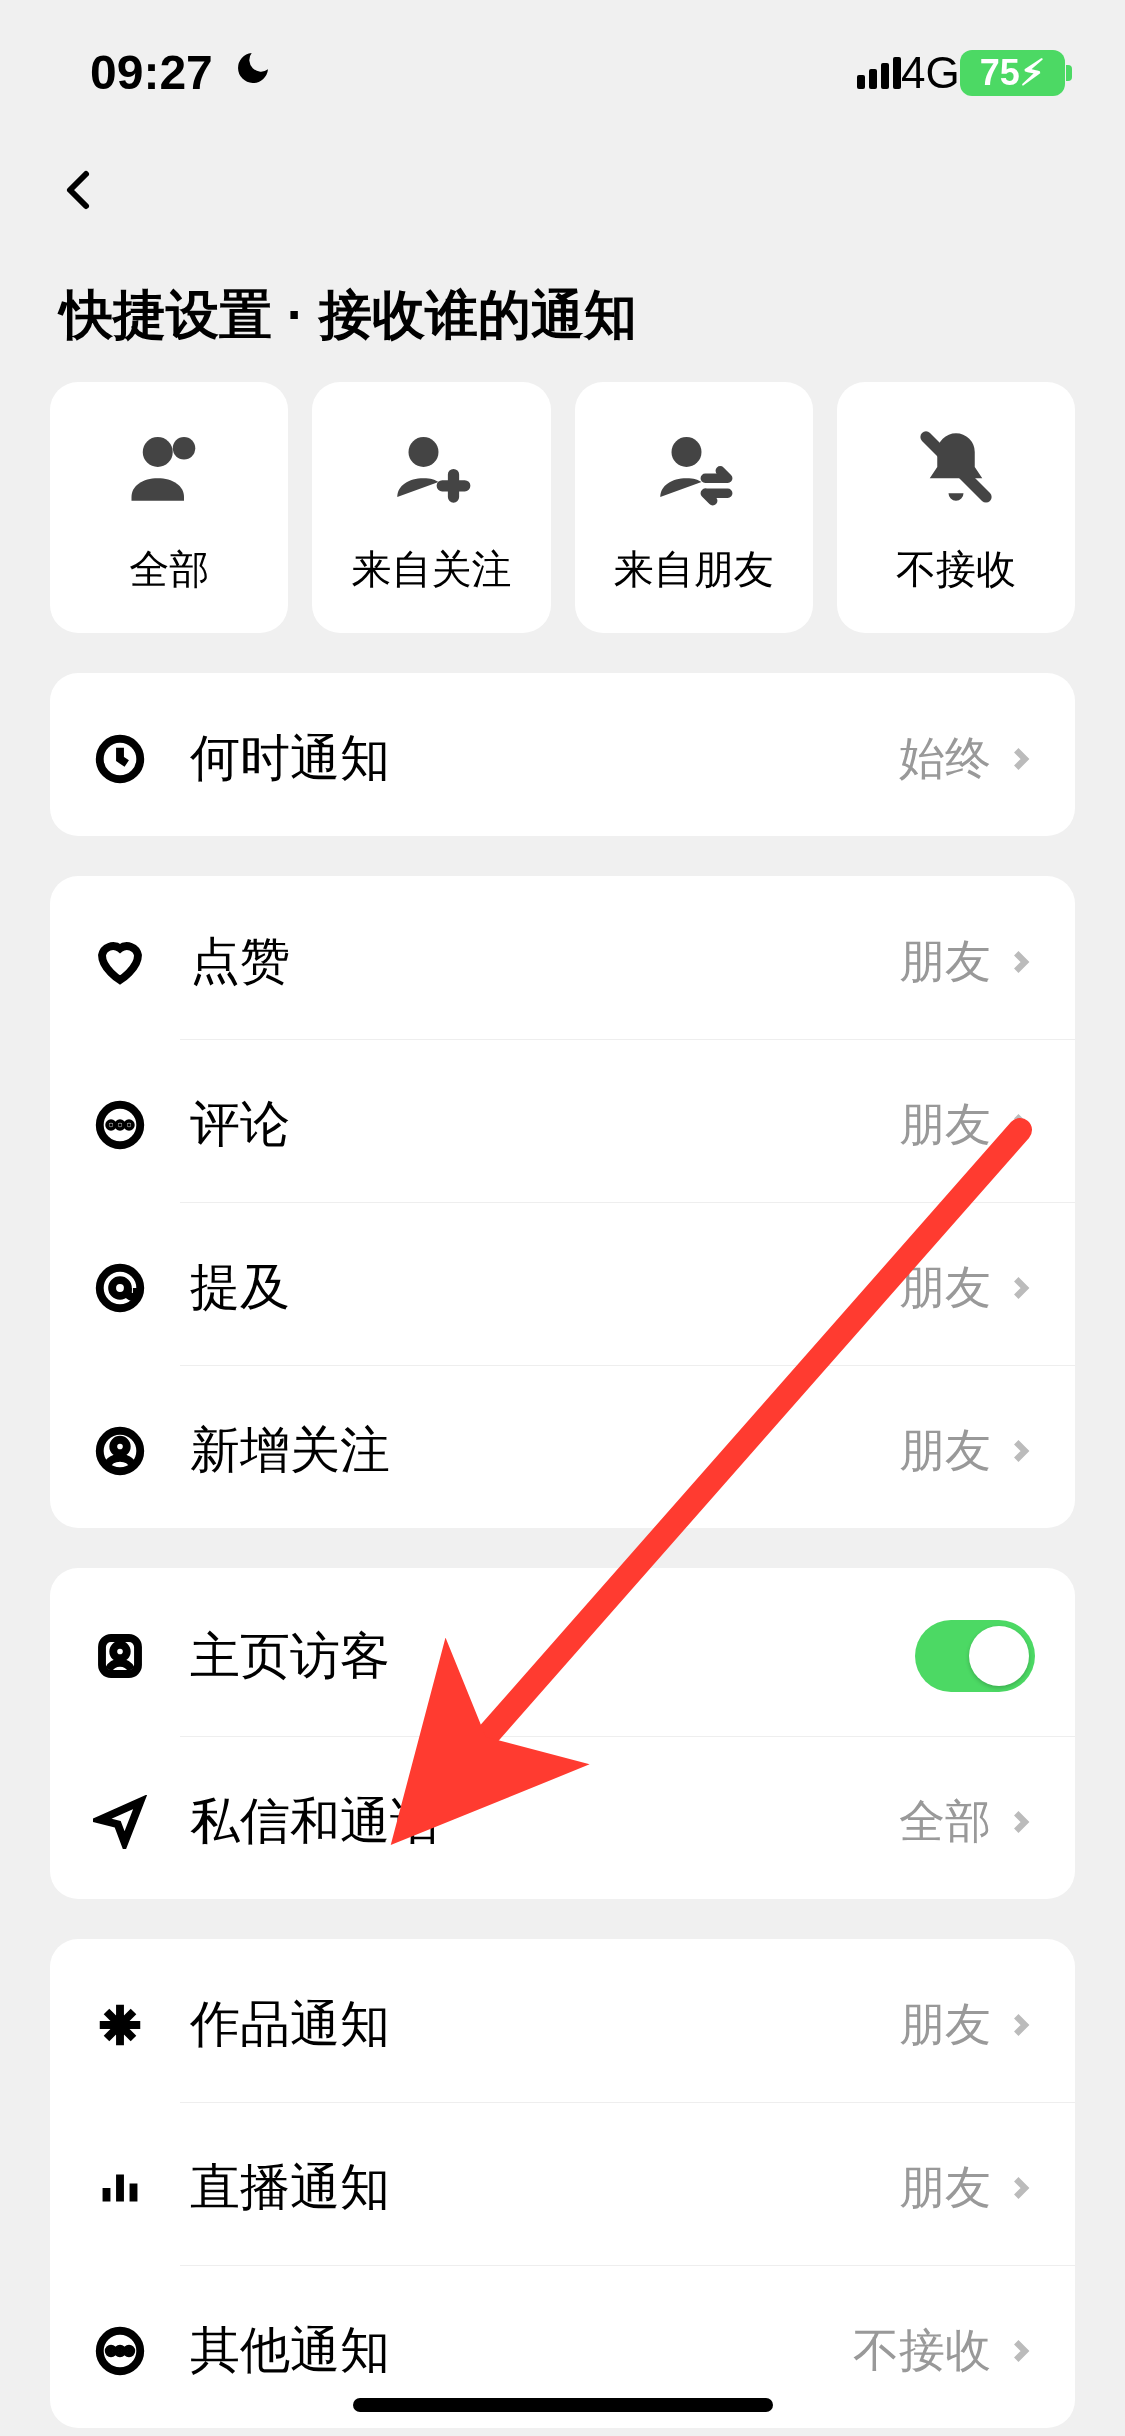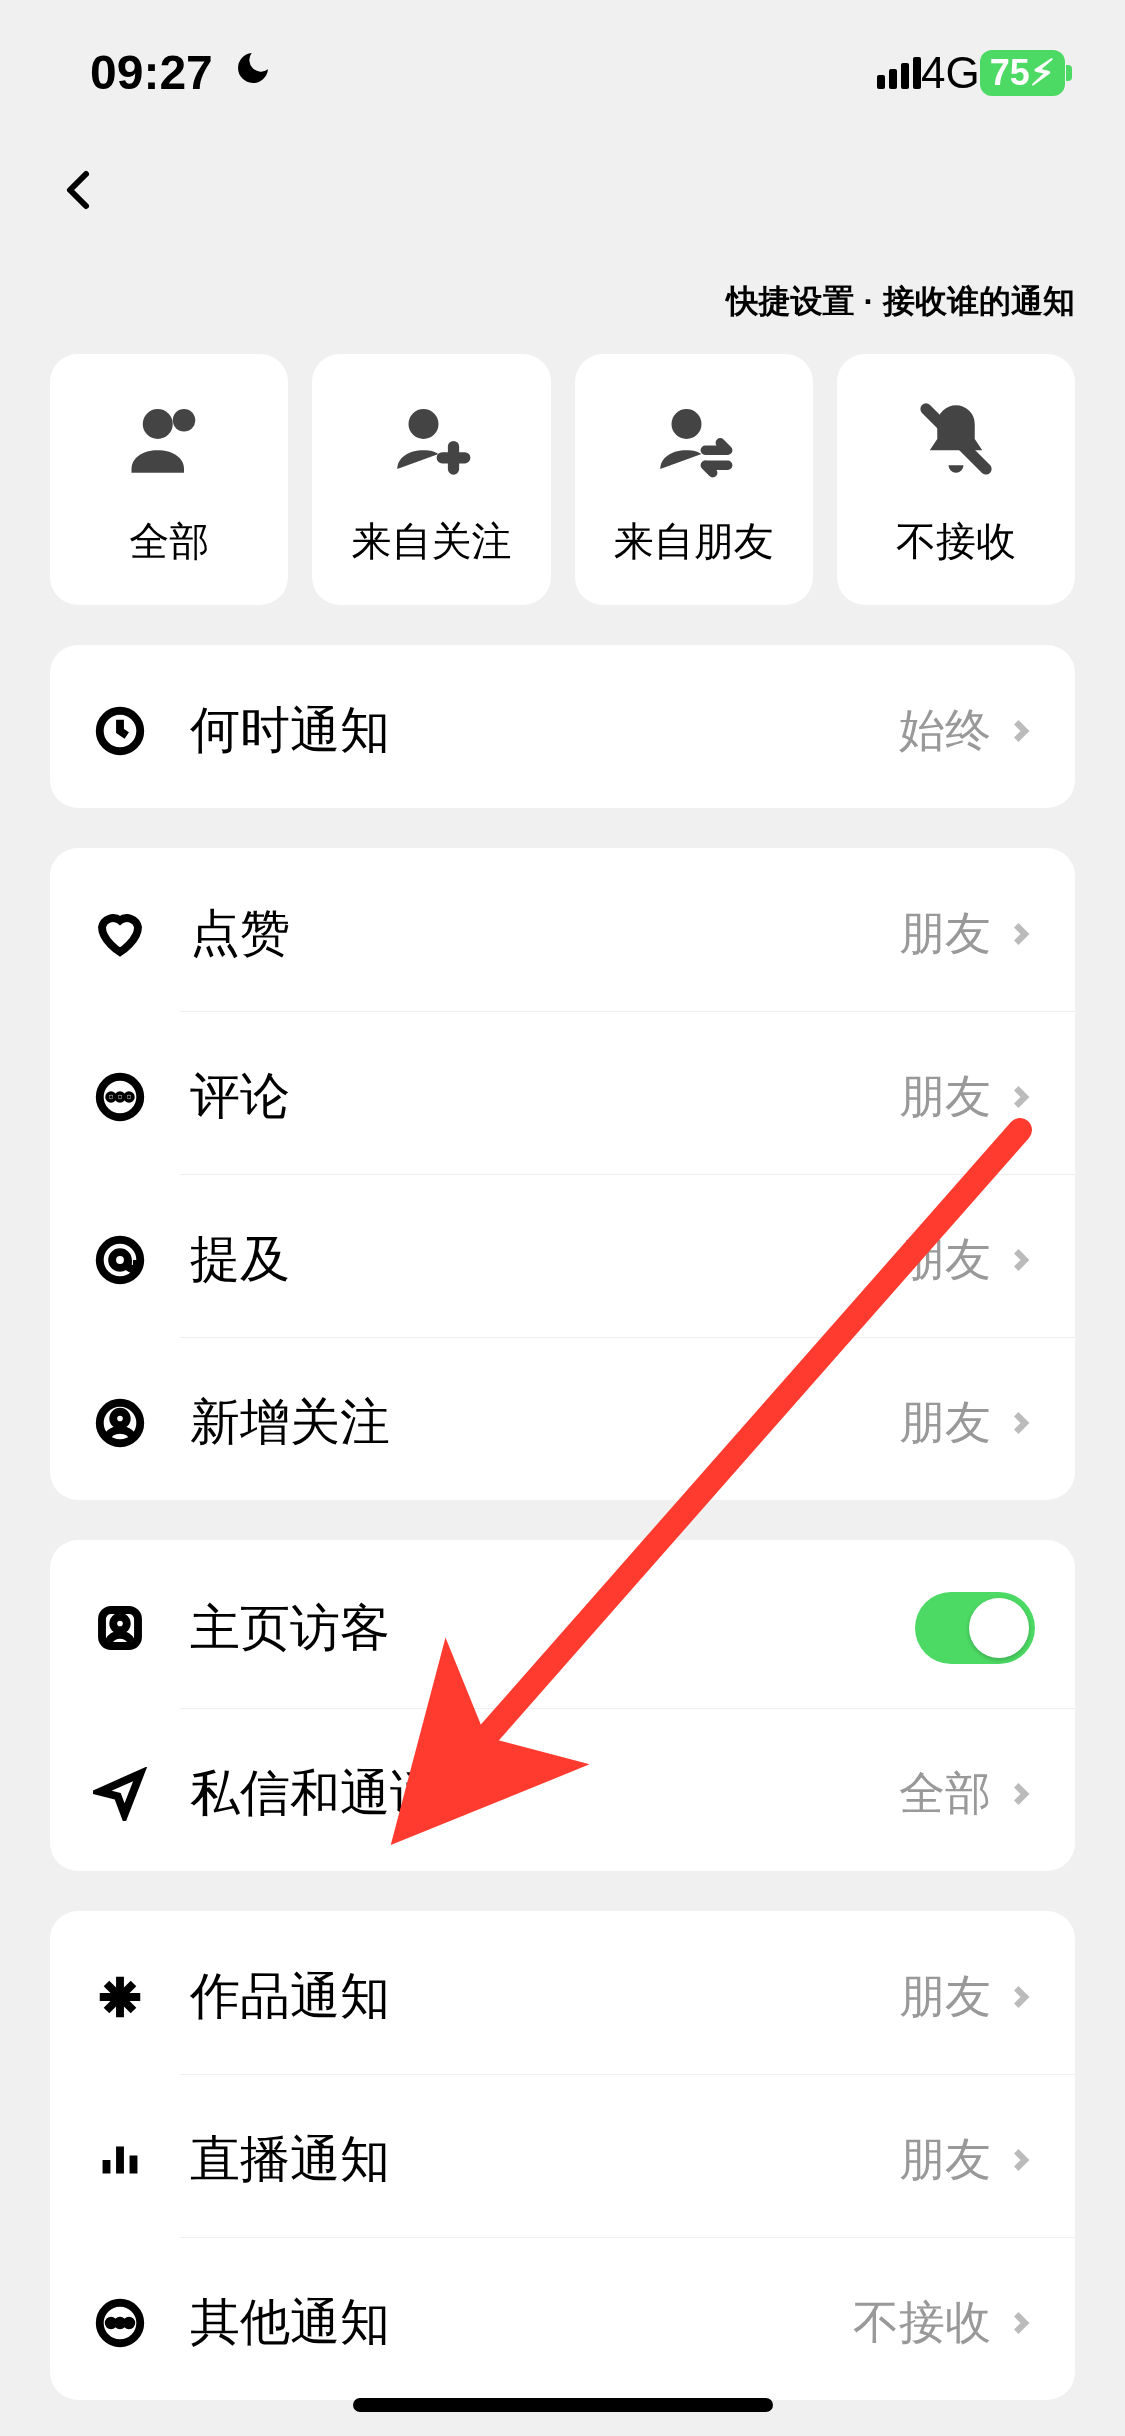--- a/index.html
+++ b/index.html
@@ -27,21 +27,21 @@
   .moon-icon { font-size: 40px; }
   .signal-bars { display: flex; align-items: flex-end; gap: 4px; }
   .signal-bars span { width: 8px; background: #000; border-radius: 2px; }
   .signal-bars span:nth-child(1){ height: 14px; }
   .signal-bars span:nth-child(2){ height: 20px; }
   .signal-bars span:nth-child(3){ height: 26px; }
   .signal-bars span:nth-child(4){ height: 32px; }
   .net-label { font-size: 44px; font-weight: 500; }
   .battery {
     background: #4cd964; color: #fff;
-    border-radius: 12px; padding: 2px 10px;
+    border-radius: 12px; padding: 2px 20px;
     font-size: 36px; font-weight: 700; position: relative;
   }
   .battery::after {
     content: ""; position: absolute; right: -7px; top: 50%;
     transform: translateY(-50%); width: 6px; height: 16px;
     background: #4cd964; border-radius: 0 4px 4px 0;
   }
 
   
   .header {
@@ -49,23 +49,22 @@
     position: relative;
   }
   .back-btn { width: 60px; height: 60px; display: flex; align-items: center; justify-content: center; }
   .header-title {
     position: absolute; left: 0; right: 0; text-align: center;
     font-size: 54px; font-weight: 600; pointer-events: none;
   }
 
   
   .subtitle {
-    font-size: 32px; font-weight: 600; padding: 30px 50px 30px 60px;
+    font-size: 53px; font-weight: 600; padding: 30px 50px 30px 60px;
     color: #000;
-    text-align: right;
   }
 
   
   .quick-row {
     display: flex; gap: 24px; padding: 0 50px;
   }
   .quick-card {
     flex: 1; background: #fff; border-radius: 28px;
     display: flex; flex-direction: column; align-items: center;
     justify-content: center; padding: 40px 10px 36px; gap: 30px;

